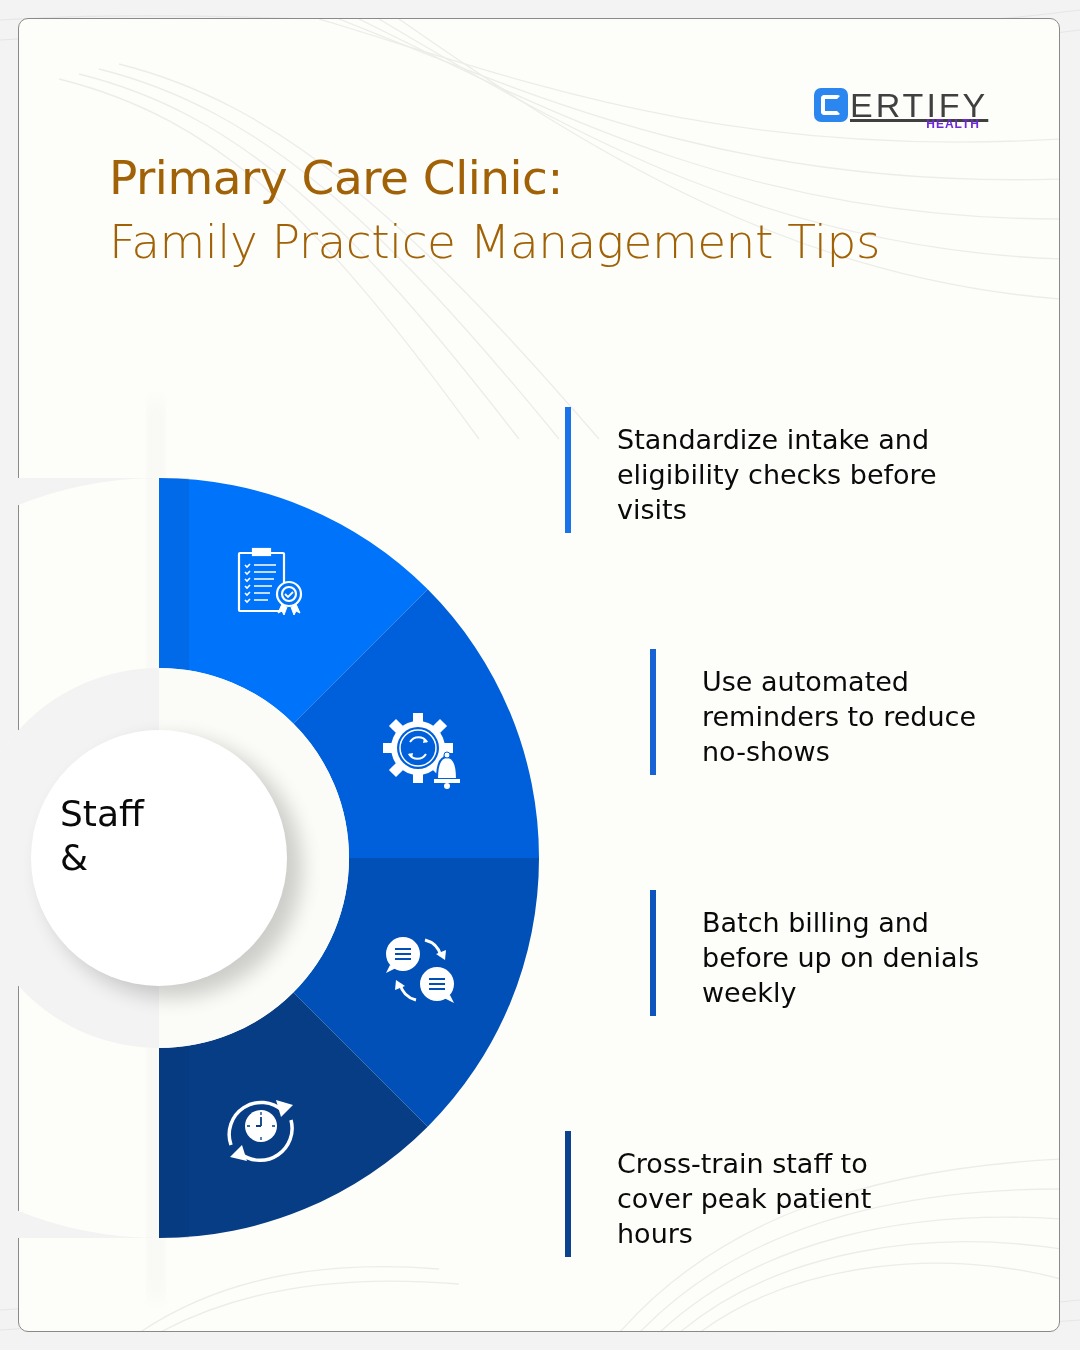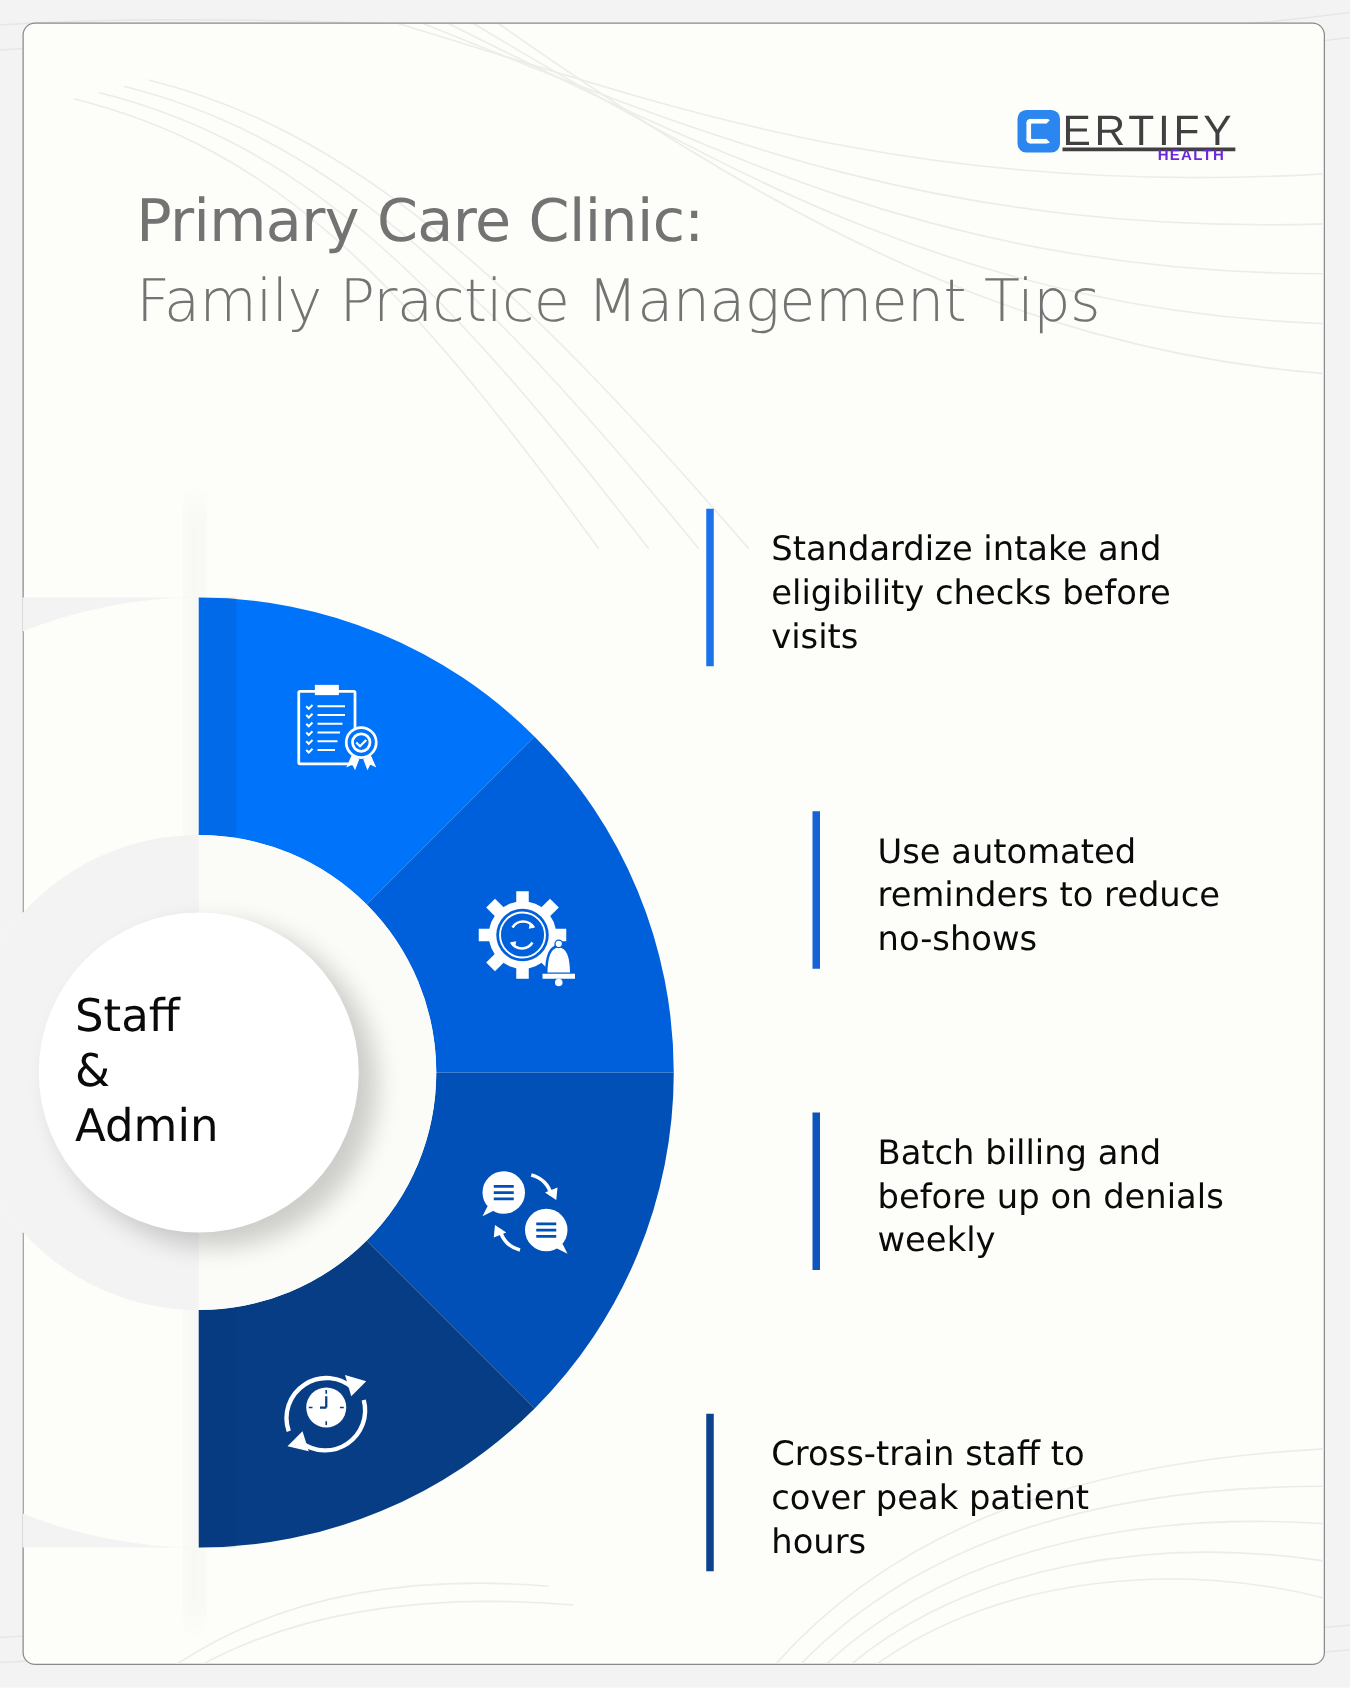--- a/index.html
+++ b/index.html
@@ -29,21 +29,21 @@
   .logo-text {
     position: absolute; left: 36px; top: -2px; font-family: "Liberation Sans", sans-serif;
     font-size: 34px; font-weight: 400; color: #404040; letter-spacing: 3px; line-height: 38px; text-decoration: underline;
   }
   .logo-sub {
     position: absolute; right: 10px; top: 29px; font-family: Liberation Sans, sans-serif;
     font-size: 12px; font-weight: 700; color: #6d28d9; letter-spacing: 1px;
   }
   .title {
     position: absolute; left: 109px; top: 146px; width: 900px;
-    font-family: "DejaVu Sans", sans-serif; color: #737373; font-size: 47px; line-height: 64px;
+    font-family: "DejaVu Sans", sans-serif; color: #a16207; font-size: 47px; line-height: 64px;
     letter-spacing: -0.5px;
   }
   .title .l1 { font-weight: 500; display: block; }
   .title .l2 { font-weight: 300; display: block; font-family: "DejaVu Sans", sans-serif; }
   .diagram { position: absolute; left: 0; top: 0; width: 1080px; height: 1350px; }
   .hub-label {
     position: absolute; left: 60px; top: 792px; width: 200px; 
     font-size: 36px; line-height: 44px; color: #0a0a0a;
   }
   .tip {
@@ -202,21 +202,20 @@
     <g stroke="#073d85" stroke-width="1.3">
       <path d="M261 1112 v3 M261 1137 v3 M247 1126 h3 M272 1126 h3"></path>
     </g>
     <path d="M261 1126 v-9 M261 1126 h-5" stroke="#073d85" stroke-width="1.8" fill="none"></path>
   </g>
 </svg>
 
 <div class="hub-label">
   <div>Staff</div>
   <div>&amp;</div>
-  <div>Admin</div>
 </div>
 
 <div class="tip" style="left:565px; top:407px; width:400px; height:126px; border-left-color:#1a73e8;">
   <span>Standardize intake and eligibility checks before visits</span>
 </div>
 <div class="tip" style="left:650px; top:649px; width:360px; height:126px; border-left-color:#1763d6;">
   <span>Use automated reminders to reduce no-shows</span>
 </div>
 <div class="tip" style="left:650px; top:890px; width:360px; height:126px; border-left-color:#0d54bd;">
   <span>Batch billing and before up on denials weekly</span>

